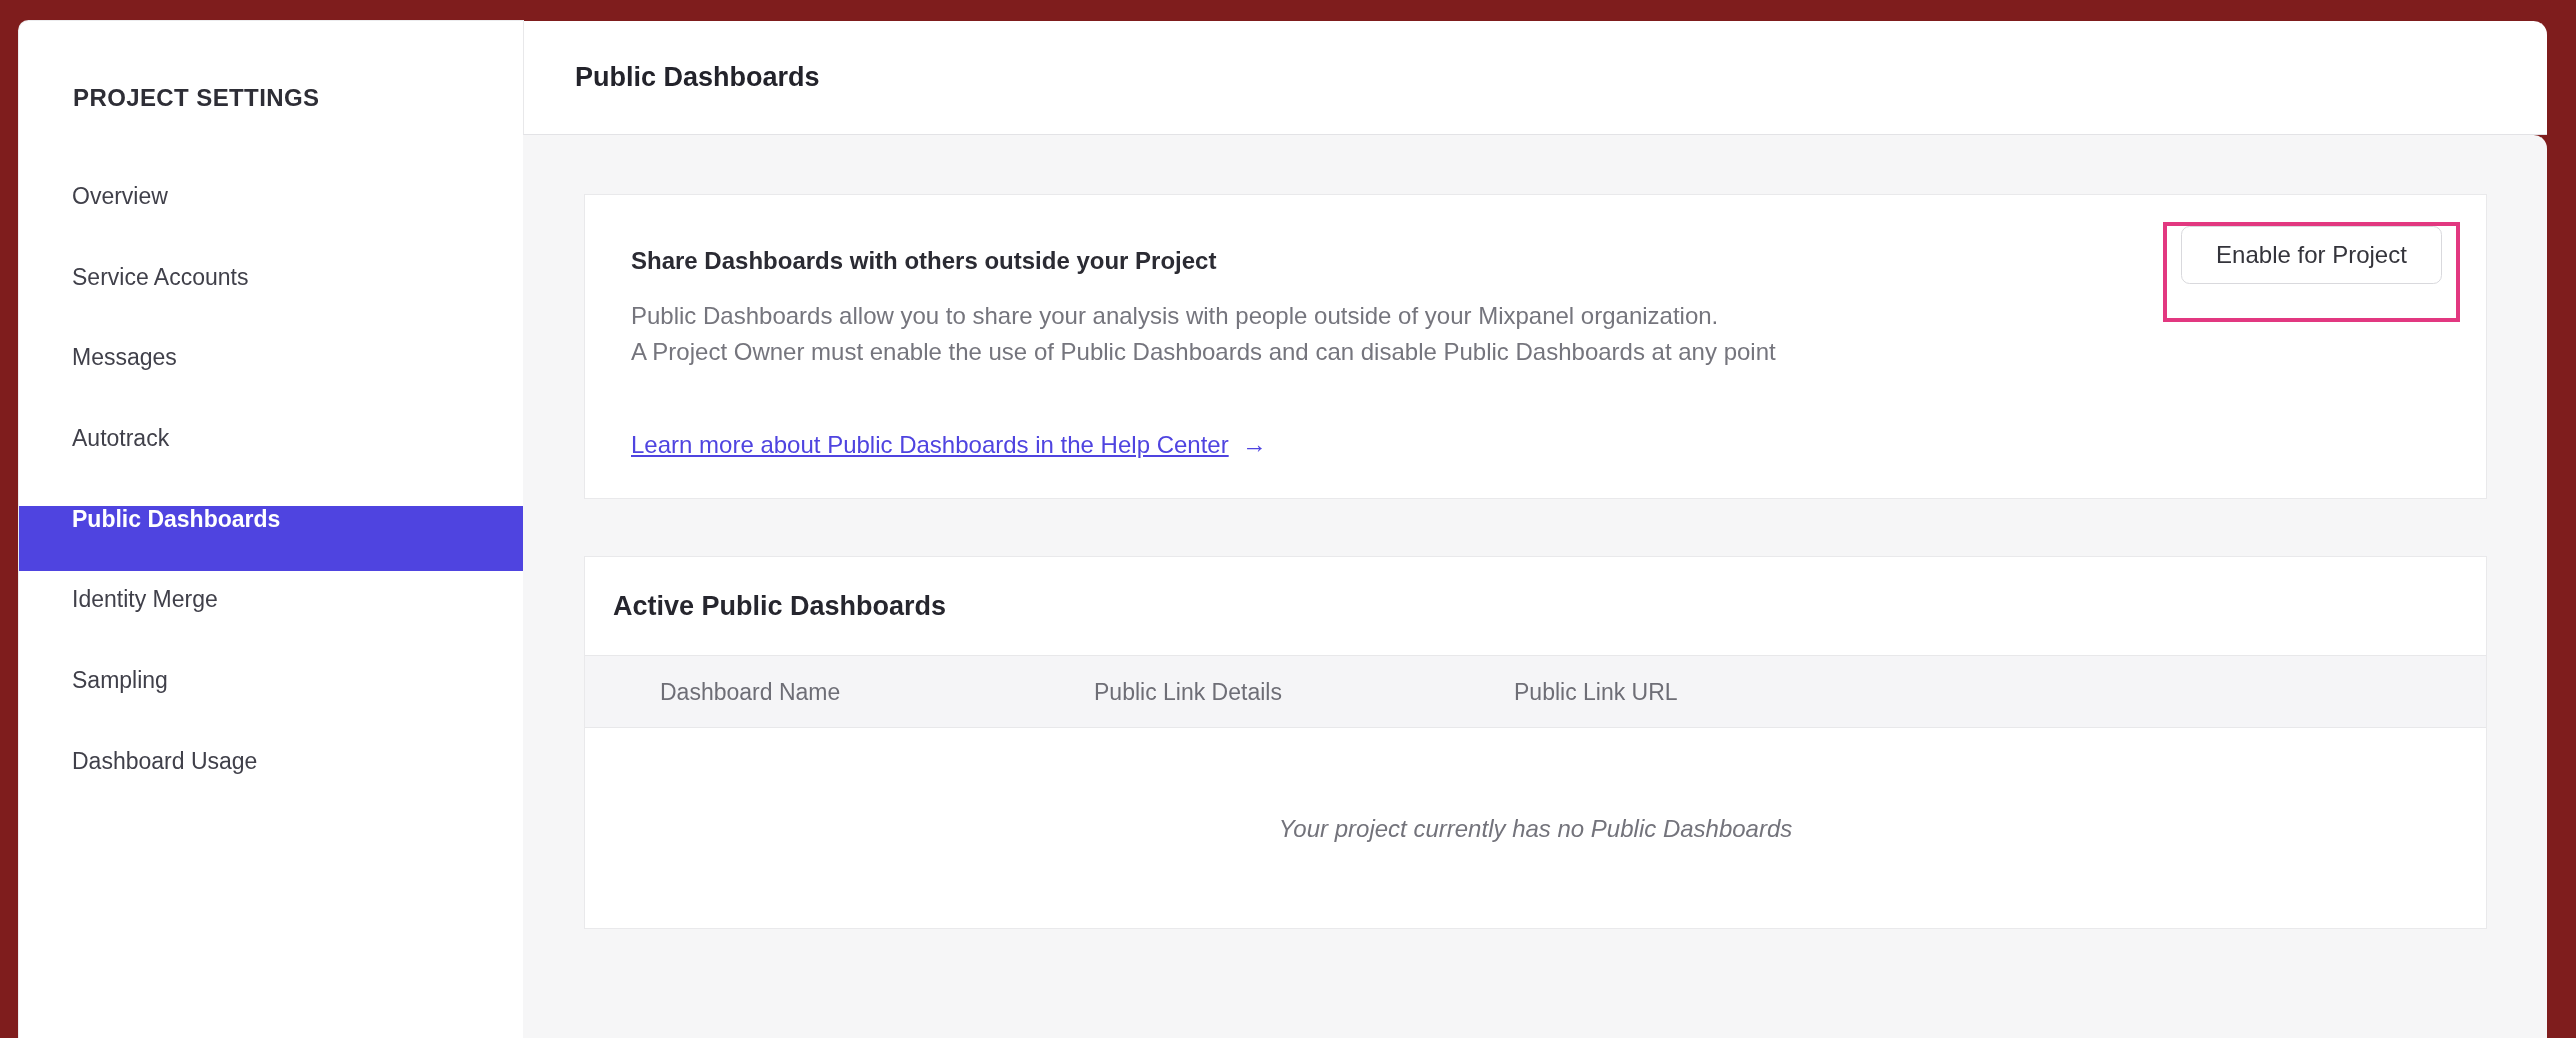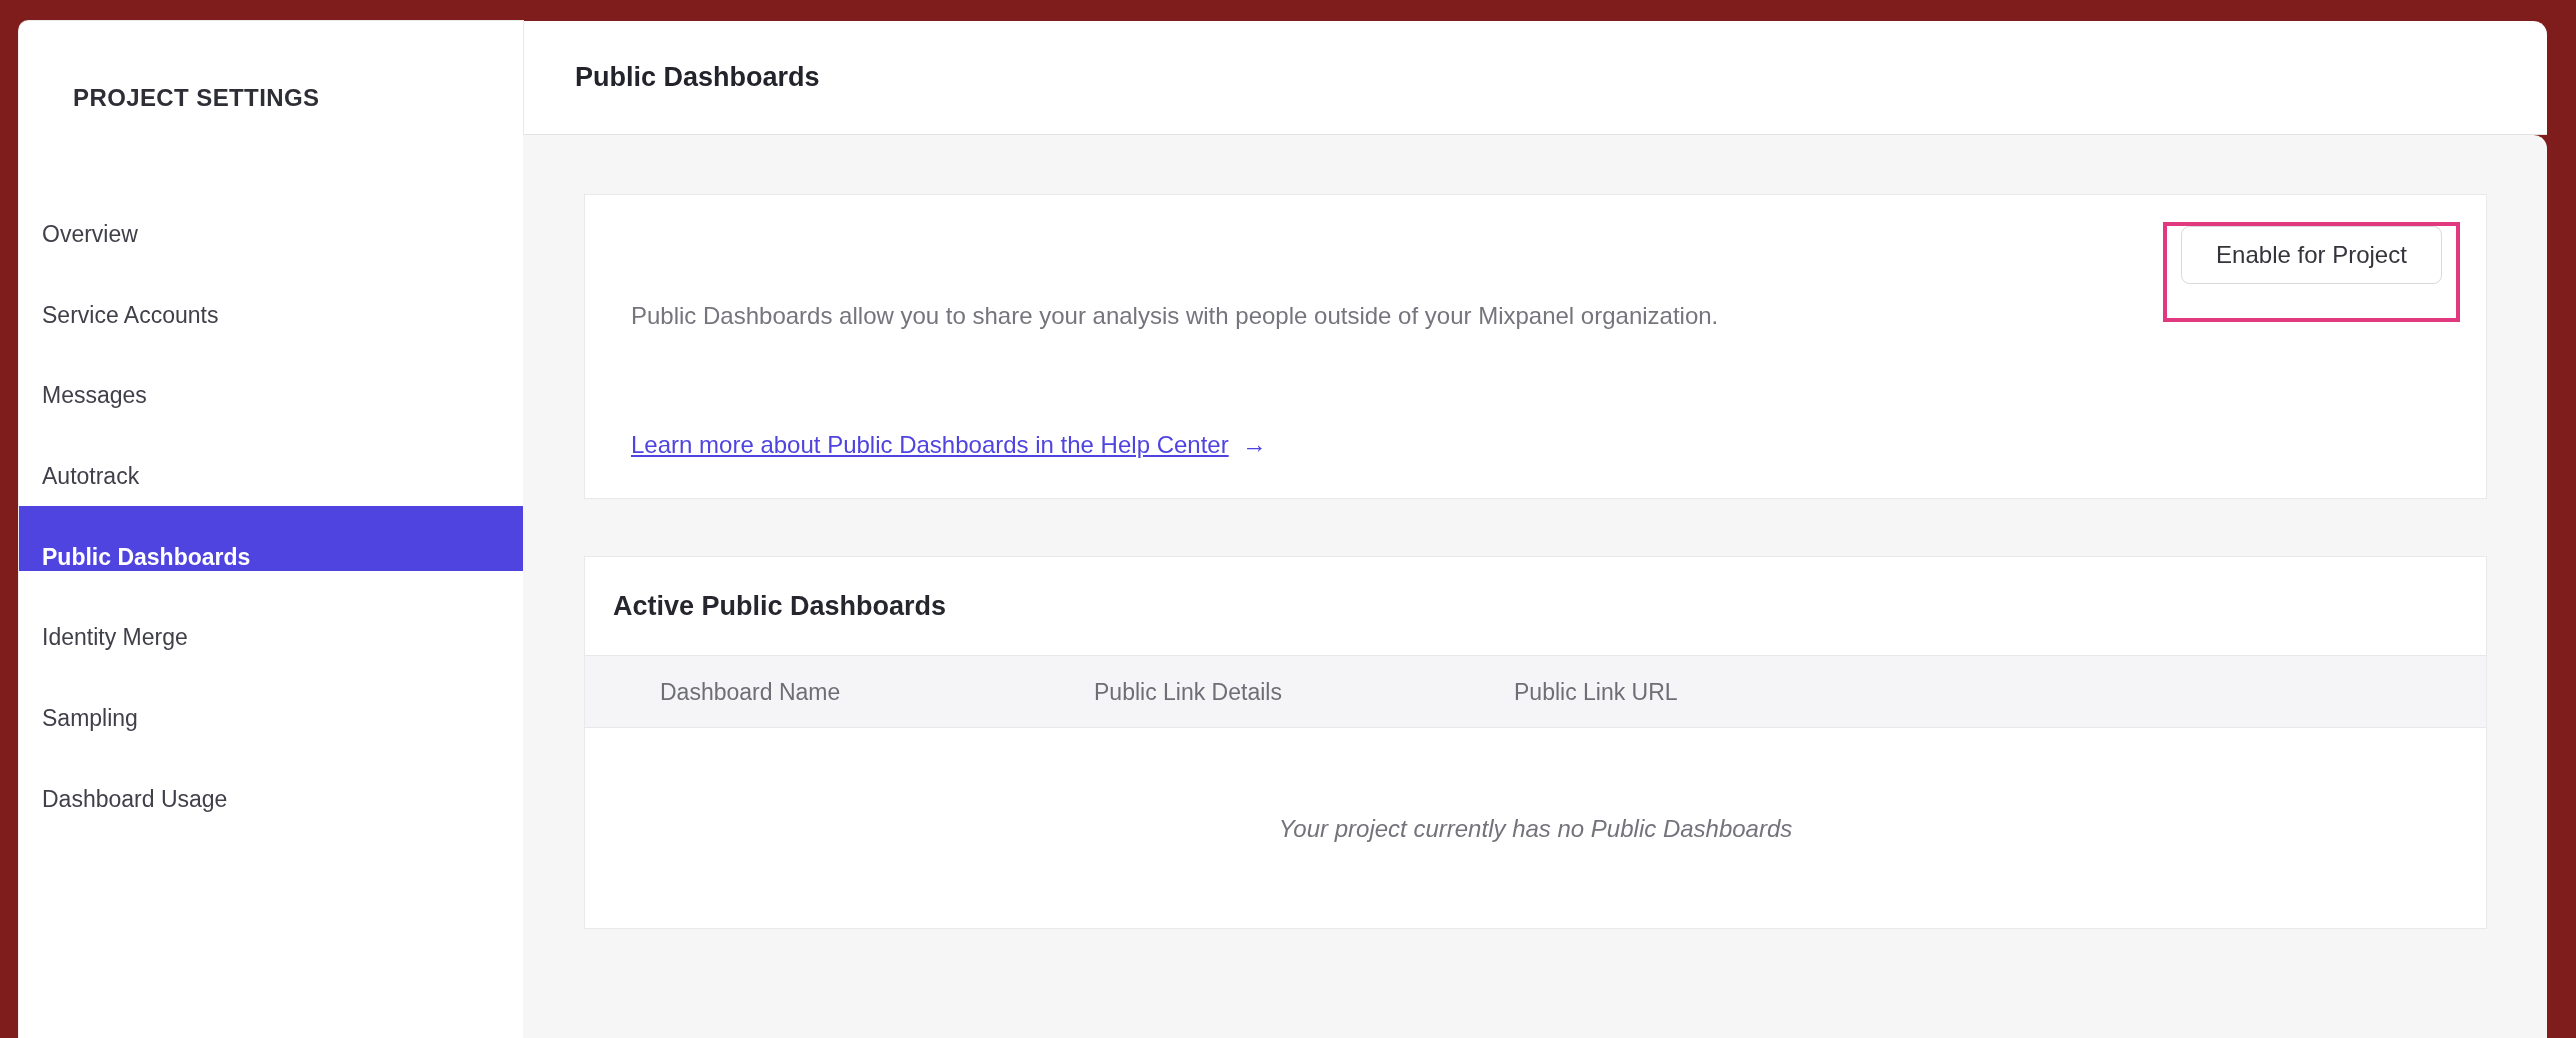--- a/index.html
+++ b/index.html
@@ -20,22 +20,22 @@
     box-shadow: 0 0 0 1px #ececee;
   }
   .sidebar-title {
     position: absolute; left: 54px; top: 63px;
     font-size: 24px; font-weight: 700; letter-spacing: 0.4px;
     color: #2e2e36;
   }
   .nav { position: absolute; top: 162px; left: 0; right: 0; }
   .nav-item {
     height: 65px; margin-bottom: 15.7px;
-    display: flex; align-items: flex-end;
-    padding-left: 23px;
+    display: flex; align-items: flex-start;
+    padding-left: 53px;
     font-size: 23px; font-weight: 500; color: #40404a;
     cursor: pointer;
   }
   .nav-item.selected {
     background: #4f44e0; color: #ffffff; font-weight: 600;
   }
 
   
   .main-header {
     position: absolute; left: 523px; top: 21px; width: 2024px; height: 114px;
@@ -150,22 +150,24 @@
     </nav>
   </aside>
 
   <header class="main-header">
     <div class="title">Public Dashboards</div>
   </header>
 
   <main class="content">
 
     <section class="card card-share">
+      <div class="share-heading">Share Dashboards with others outside your Project</div>
       <div class="share-body">
         <div>Public Dashboards allow you to share your analysis with people outside of your Mixpanel organization.</div>
+        <div>A Project Owner must enable the use of Public Dashboards and can disable Public Dashboards at any point</div>
       </div>
       <div class="share-link-row">
         <a class="share-link">Learn more about Public Dashboards in the Help Center</a>
         <span class="link-arrow">→</span>
       </div>
       <div class="annotation-box">
         <button class="enable-btn">Enable for Project</button>
       </div>
     </section>
 

